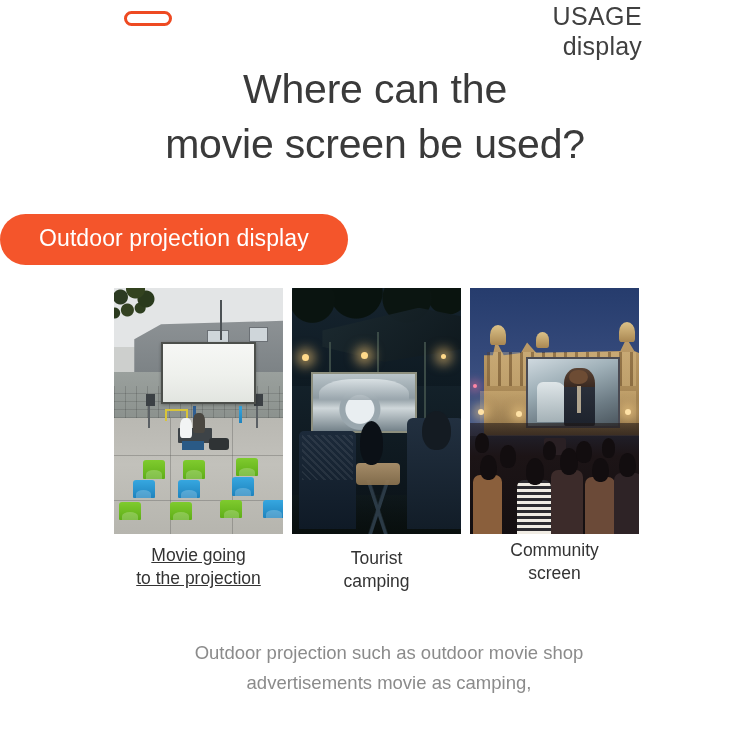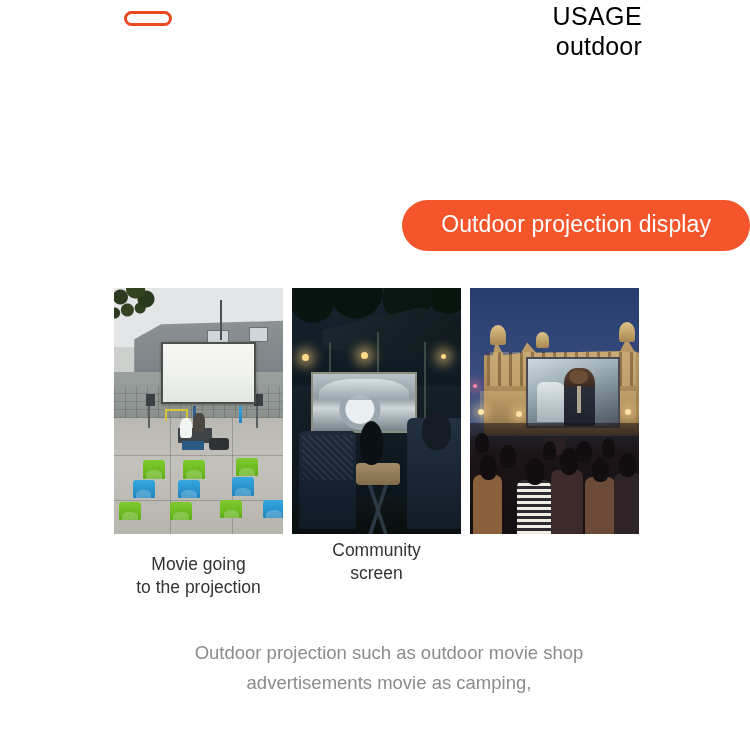--- a/index.html
+++ b/index.html
@@ -24,21 +24,21 @@
     width:48px; height:15px;
     border:3px solid #EE4A22;
     border-radius:9px;
   }
 
   
   .eyebrow {
     position:absolute;
     right:108px; top:2px;
     text-align:right;
-    color:#000000;
+    color:#404040;
     line-height:1.18;
   }
   .eyebrow .l1 {
     display:block;
     font-size:25px;
     letter-spacing:0.4px;
   }
   .eyebrow .l2 {
     display:block;
     font-size:25px;
@@ -54,22 +54,22 @@
     font-size:41px;
     line-height:1.33;
     letter-spacing:-0.2px;
     font-weight:400;
   }
   .headline span { display:block; }
 
   
   .cta-wrap {
     position:absolute;
-    left:0; right:0; top:200px;
-    display:flex; justify-content:flex-end;
+    left:0; right:0; top:214px;
+    display:flex; justify-content:flex-start;
   }
   .cta {
     background:#F4552B;
     color:#ffffff;
     font-size:23px;
     line-height:1;
     padding:13px 39px 15px;
     border-radius:26px;
     border:none;
     letter-spacing:0.1px;
@@ -356,21 +356,21 @@
   }
   .caption {
     width:169px;
     text-align:center;
     color:#333333;
     font-size:17.5px;
     line-height:1.33;
     position:relative;
   }
   .caption span { display:block; }
-  .caption.c1 { padding-top:19px; }
+  .caption.c1 { padding-top:10px;text-decoration:underline; }
   .caption.c2 { padding-top:13px; }
   .caption.c3 { padding-top:5px; }
 
   
   .footnote {
     position:absolute;
     left:0; right:0; top:638px;
     text-align:center;
     color:#8b8b8b;
     font-size:18.5px;
@@ -381,23 +381,27 @@
 </style>
 </head>
 <body>
 
 <div class="page">
 
   <div class="deco-pill"></div>
 
   <div class="eyebrow">
     <span class="l1">USAGE</span>
-    <span class="l2">outdoor</span>
+    <span class="l2">display</span>
   </div>
 
+  <h1 class="headline">
+    <span>Where can the</span>
+    <span>movie screen be used?</span>
+  </h1>
 
   <div class="cta-wrap">
     <button class="cta">Outdoor projection display</button>
   </div>
 
   <div class="gallery">
 
     <div class="card">
       <div class="photo p1">
         <div class="sky"></div>
@@ -504,20 +508,24 @@
       </div>
     </div>
 
   </div>
 
   <div class="captions">
     <div class="caption c1">
       <span>Movie going</span>
       <span>to the projection</span>
     </div>
+    <div class="caption c2">
+      <span>Tourist</span>
+      <span>camping</span>
+    </div>
     <div class="caption c3">
       <span>Community</span>
       <span>screen</span>
     </div>
   </div>
 
   <div class="footnote">
     <span>Outdoor projection such as outdoor movie shop</span>
     <span>advertisements movie as camping,</span>
   </div>

